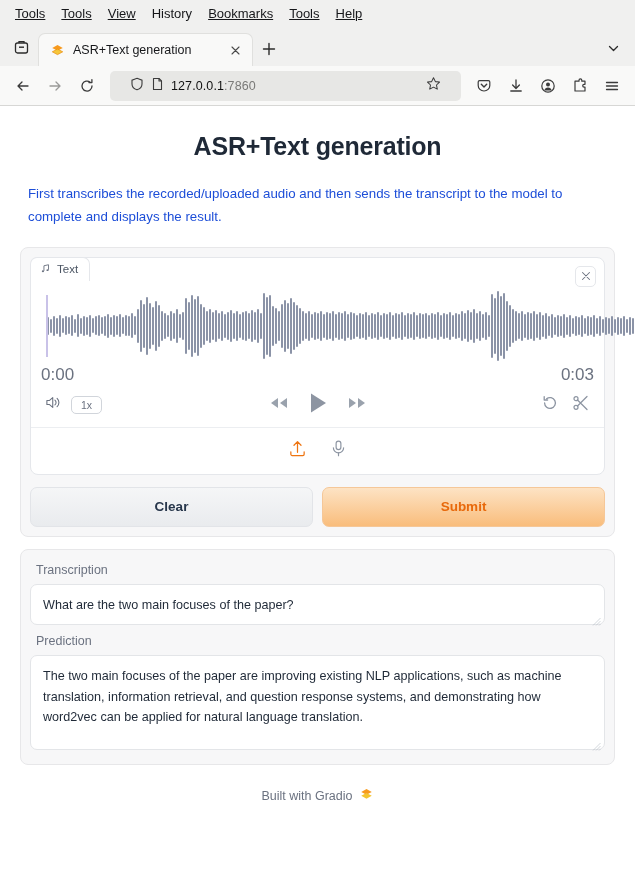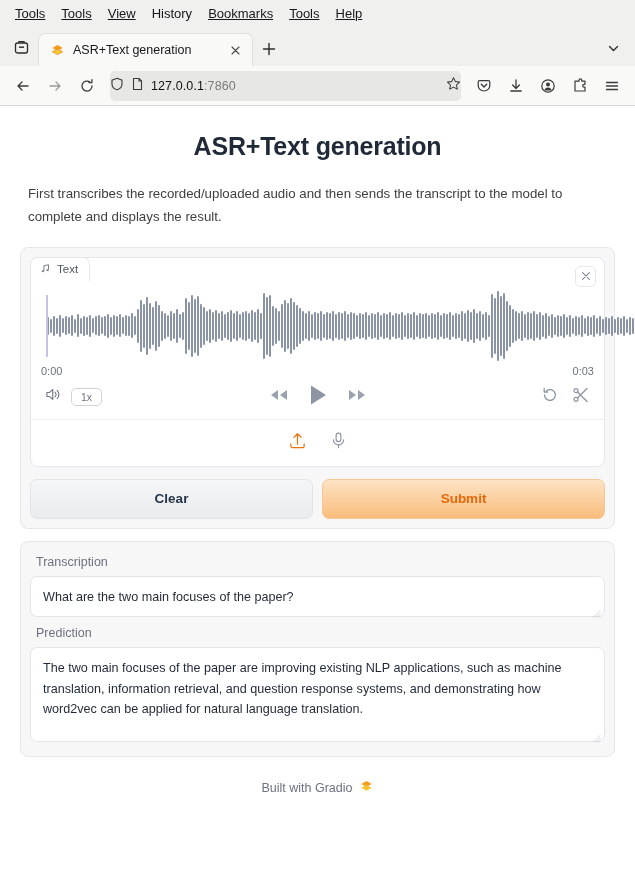--- a/index.html
+++ b/index.html
@@ -82,38 +82,38 @@
   }
   .navbtn {
     width: 30px; height: 30px; border-radius: 4px;
     display: flex; align-items: center; justify-content: center;
     color: #3b3b3b;
   }
   .navbtn.dim { color: #9a9a98; }
   .urlbar {
     flex: 1; height: 30px; margin: 0 6px;
     background: #e7e7e5; border-radius: 5px;
-    display: flex; align-items: center; padding: 0 0; gap: 7px;
+    display: flex; align-items: center; padding: 0 20px; gap: 7px;
   }
   .url-text { flex: 1; font-size: 12.5px; color: #111; letter-spacing: .1px; }
   .url-text .port { color: #7a7a78; }
 
   
   .page {
     flex: 1; background: #ffffff; overflow: hidden; position: relative;
   }
   .content {
     padding: 26px 20px 0 20px;
   }
   h1.app-title {
     text-align: center; font-size: 25px; font-weight: bold;
     color: #1f2937; letter-spacing: -.2px; margin-bottom: 22px;
   }
   .app-desc {
-    font-size: 13.3px; color: #404040; line-height: 1.72;
+    font-size: 13.3px; color: #1d4ed8; line-height: 1.72;
     margin: 0 8px 18px 8px;
   }
 
   .panel {
     background: #f7f7f8; border: 1px solid #e7e7e9; border-radius: 8px;
     padding: 9px;
   }
 
   
   .audio-block { position: relative; }
@@ -142,21 +142,21 @@
     position: relative; padding-left: 6px;
   }
   .playhead {
     position: absolute; left: 5px; top: 0; bottom: 0; width: 2px;
     background: #c9c2e8;
   }
   .bar { width: 2px; background: #8b93a7; border-radius: 1px; flex: 0 0 auto; }
   .times {
     display: flex; justify-content: space-between;
     padding: 8px 10px 0 10px;
-    font-size: 11px; color: #6b7280; text-align: center;
+    font-size: 17px; color: #6b7280; text-align: center;
   }
   .ctrl-row {
     display: flex; align-items: center;
     padding: 9px 14px 11px 14px; position: relative;
   }
   .ctrl-left { display: flex; align-items: center; gap: 9px; }
   .speed-pill {
     border: 1px solid #d1d5db; border-radius: 5px;
     font-size: 10.5px; color: #6b7280; padding: 2px 9px;
     background: #fff;

